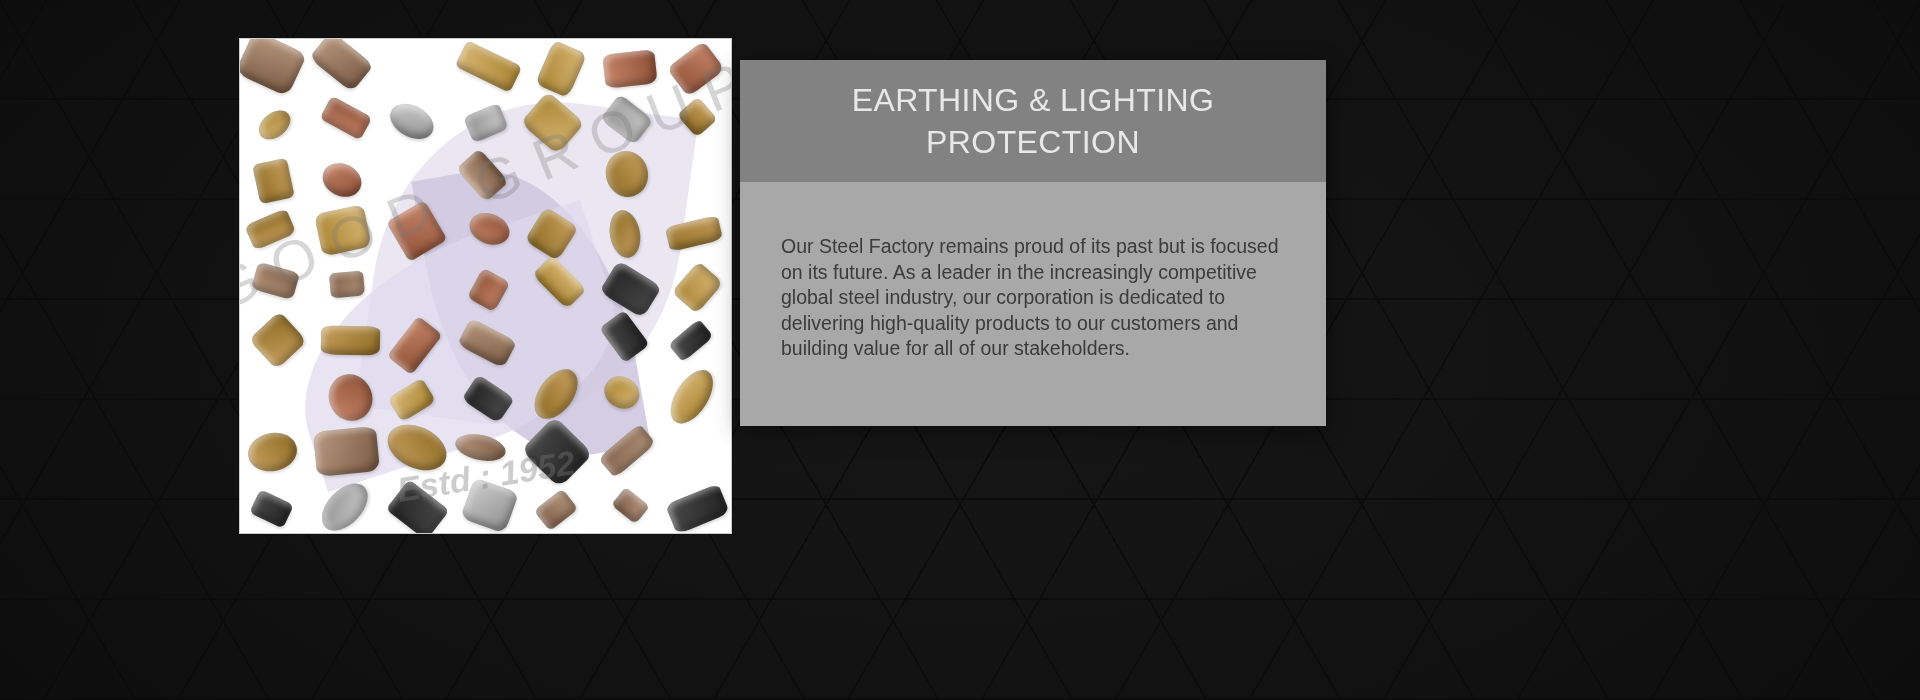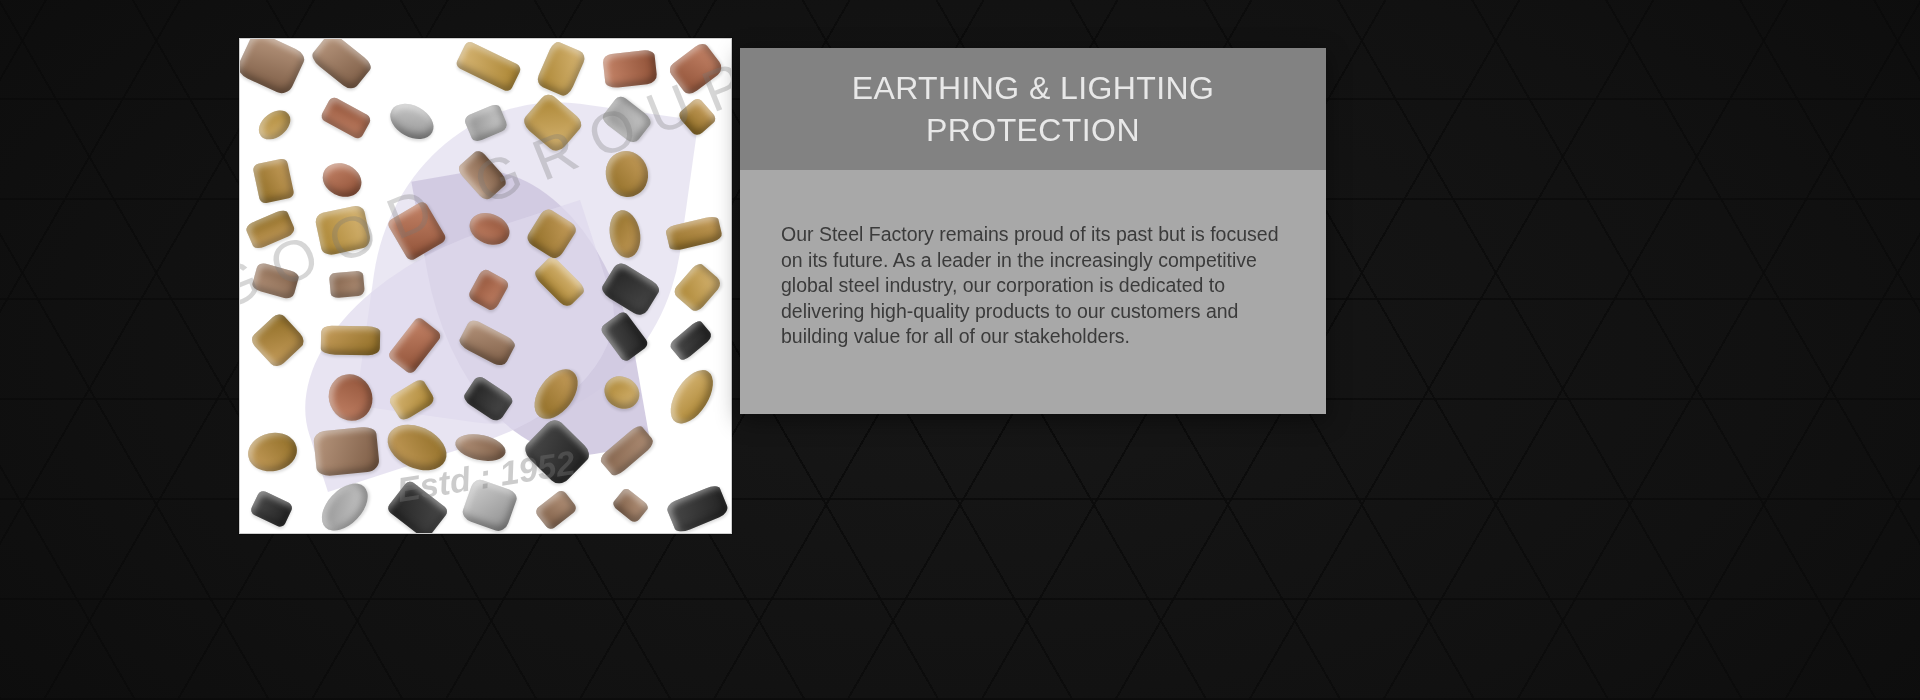--- a/index.html
+++ b/index.html
@@ -122,21 +122,21 @@
     font-weight: 700;
     color: rgba(120,120,120,.38);
     white-space: nowrap;
     pointer-events: none;
   }
 
   
   #info-panel {
     position: absolute;
     left: 740px;
-    top: 48px;
+    top: 60px;
     width: 586px;
     height: 366px;
     box-shadow: 0 6px 22px rgba(0,0,0,.45);
   }
   #panel-header {
     height: 122px;
     background: #828282;
     display: flex;
     align-items: center;
     justify-content: center;

